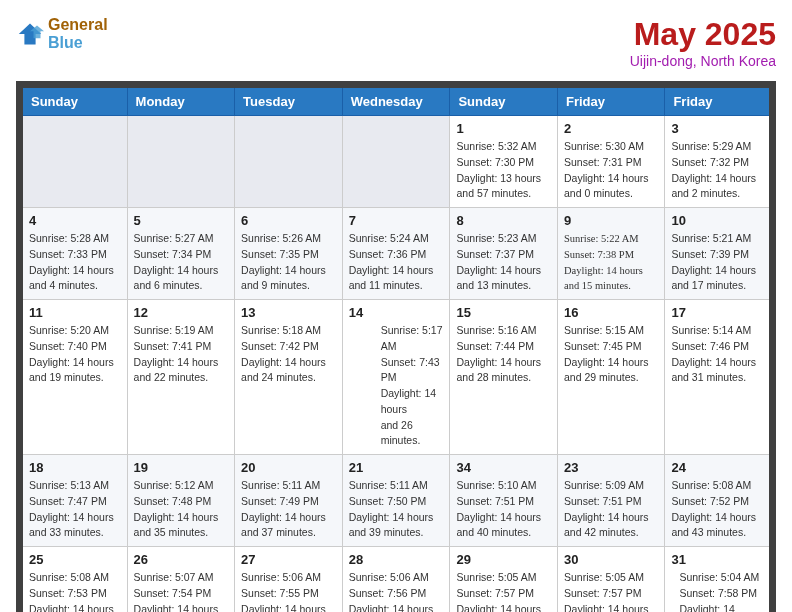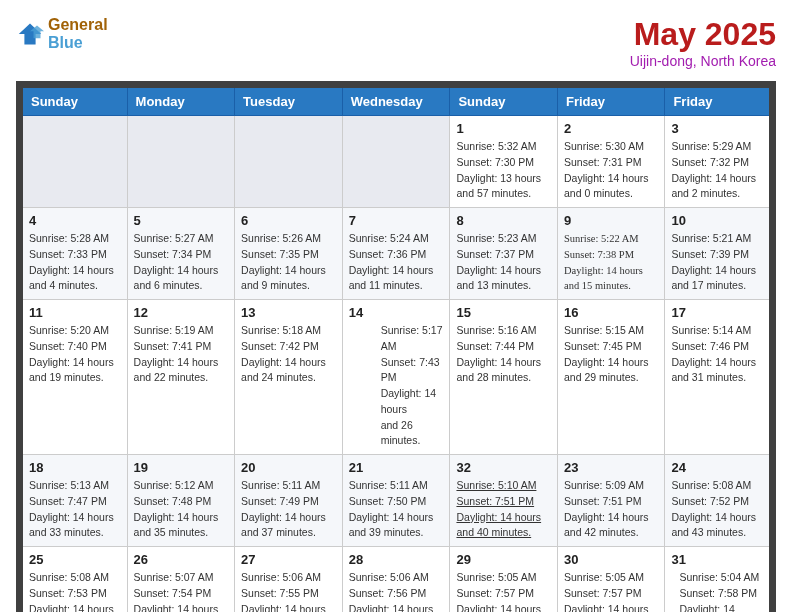--- a/index.html
+++ b/index.html
@@ -267,22 +267,22 @@
 and 37 minutes.</div>
         </td>
         <td>
           <div class="day-number">21</div>
           <div class="day-info" style="white-space: pre-line;">Sunrise: 5:11 AM
 Sunset: 7:50 PM
 Daylight: 14 hours
 and 39 minutes.</div>
         </td>
         <td>
-          <div class="day-number">32</div>
-          <div class="day-info" style="white-space: pre-line; text-decoration: underline;">Sunrise: 5:10 AM
+          <div class="day-number">34</div>
+          <div class="day-info" style="white-space: pre-line;">Sunrise: 5:10 AM
 Sunset: 7:51 PM
 Daylight: 14 hours
 and 40 minutes.</div>
         </td>
         <td>
           <div class="day-number">23</div>
           <div class="day-info" style="white-space: pre-line;">Sunrise: 5:09 AM
 Sunset: 7:51 PM
 Daylight: 14 hours
 and 42 minutes.</div>

